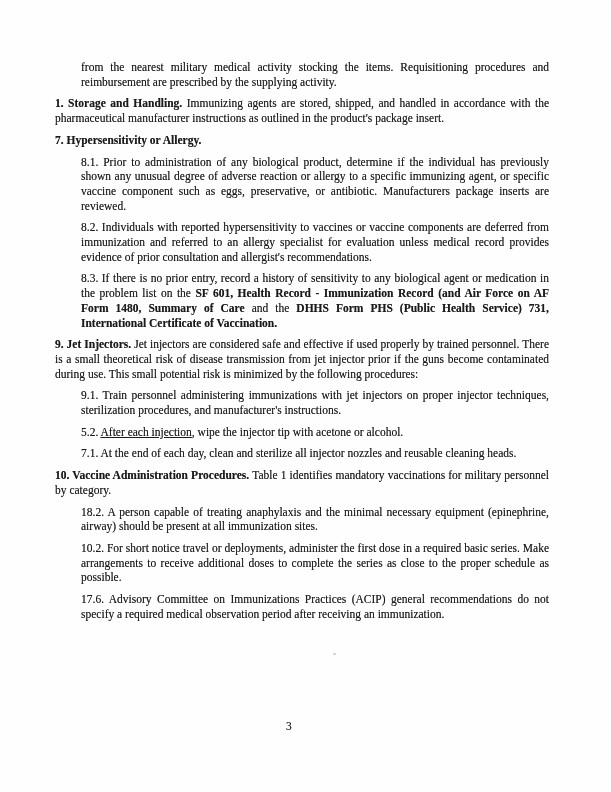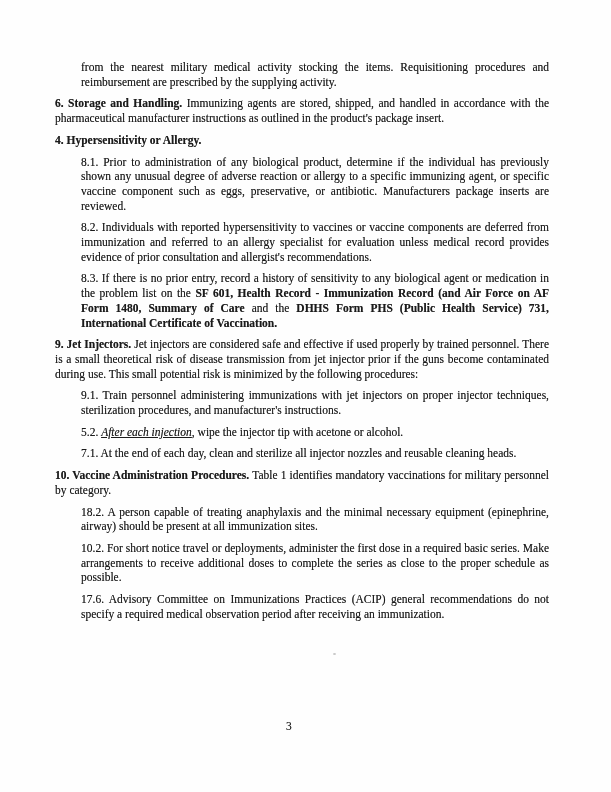--- a/index.html
+++ b/index.html
@@ -25,21 +25,21 @@
   .para {
     margin: 0 12px 7px 0;
     font-size: 11.5px;
     line-height: 14.7px;
     text-align: justify;
     text-shadow: 0 0 0.4px rgba(0,0,0,0.5);
   }
   .para.main { margin-top: 6px; }
   .para.sub { margin-left: 26px; }
   .b { font-weight: bold; }
-  .u { text-decoration: underline; font-style: italic; }
+  .u { text-decoration: underline; }
   .page-number {
     position: absolute;
     left: 286px;
     top: 720px;
     font-size: 11.5px;
     text-shadow: 0 0 0.4px rgba(0,0,0,0.5);
   }
   .speck {
     position: absolute;
     left: 333px;
@@ -49,22 +49,22 @@
     background: #c7c7c7;
     border-radius: 50%;
   }
 </style>
 </head>
 <body>
 
 <div class="page">
   <div class="content" id="doc-body">
       <p class="para sub"><span>from the nearest military medical activity stocking the items.  Requisitioning procedures and reimbursement are prescribed by the supplying activity.</span></p>
-      <p class="para main"><span class="b">6.  Storage and Handling. </span><span>Immunizing agents are stored, shipped, and handled in accordance with the pharmaceutical manufacturer instructions as outlined in the product's package insert.</span></p>
-      <p class="para main"><span class="b">4.  Hypersensitivity or Allergy.</span></p>
+      <p class="para main"><span class="b">1.  Storage and Handling. </span><span>Immunizing agents are stored, shipped, and handled in accordance with the pharmaceutical manufacturer instructions as outlined in the product's package insert.</span></p>
+      <p class="para main"><span class="b">7.  Hypersensitivity or Allergy.</span></p>
       <p class="para sub"><span>8.1.  Prior to administration of any biological product, determine if the individual has previously shown any unusual degree of adverse reaction or allergy to a specific immunizing agent, or specific vaccine component such as eggs, preservative, or antibiotic.  Manufacturers package inserts are reviewed.</span></p>
       <p class="para sub"><span>8.2.  Individuals with reported hypersensitivity to vaccines or vaccine components are deferred from immunization and referred to an allergy specialist for evaluation unless medical record provides evidence of prior consultation and allergist's recommendations.</span></p>
       <p class="para sub"><span>8.3.  If there is no prior entry, record a history of sensitivity to any biological agent or medication in the problem list on the </span><span class="b">SF 601, Health Record - Immunization Record (and Air Force on AF Form 1480, Summary of Care</span><span> and the </span><span class="b">DHHS Form PHS (Public Health Service) 731, International Certificate of Vaccination.</span></p>
       <p class="para main"><span class="b">9.  Jet Injectors. </span><span>Jet injectors are considered safe and effective if used properly by trained personnel. There is a small theoretical risk of disease transmission from jet injector prior if the guns become contaminated during use.  This small potential risk is minimized by the following procedures:</span></p>
       <p class="para sub"><span>9.1.  Train personnel administering immunizations with jet injectors on proper injector techniques, sterilization procedures, and manufacturer's instructions.</span></p>
       <p class="para sub"><span>5.2.  </span><span class="u">After each injection</span><span>, wipe the injector tip with acetone or alcohol.</span></p>
       <p class="para sub"><span>7.1.  At the end of each day, clean and sterilize all injector nozzles and reusable cleaning heads.</span></p>
       <p class="para main"><span class="b">10.  Vaccine Administration Procedures. </span><span>Table 1 identifies mandatory vaccinations for military personnel by category.</span></p>
       <p class="para sub"><span>18.2.  A person capable of treating anaphylaxis and the minimal necessary equipment (epinephrine, airway) should be present at all immunization sites.</span></p>
       <p class="para sub"><span>10.2.  For short notice travel or deployments, administer the first dose in a required basic series.  Make arrangements to receive additional doses to complete the series as close to the proper schedule as possible.</span></p>

